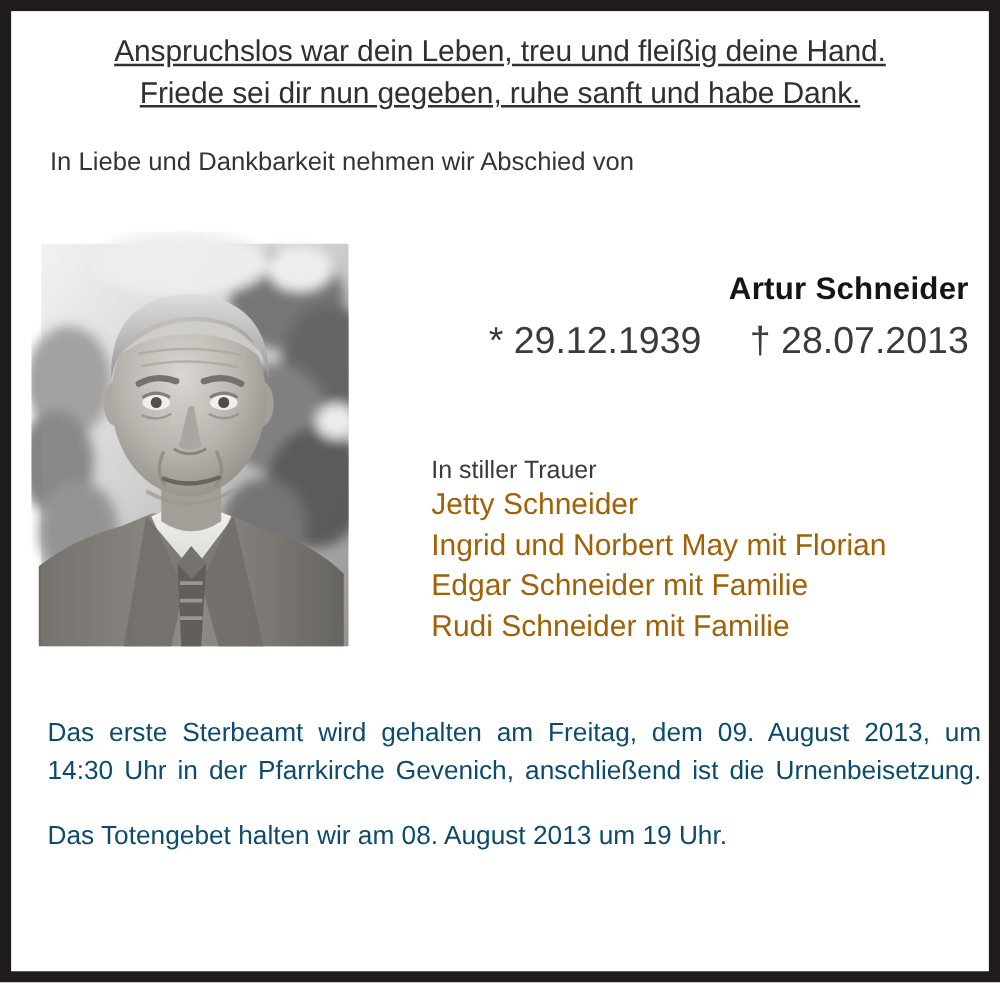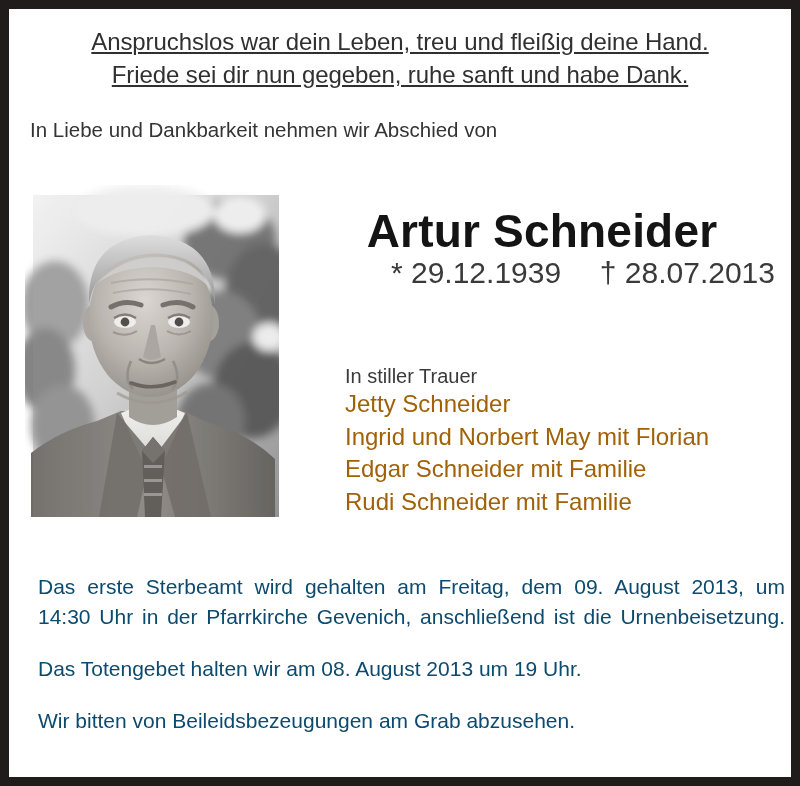--- a/index.html
+++ b/index.html
@@ -39,21 +39,21 @@
     line-height: 33px;
     color: #303030;
     letter-spacing: -0.1px;
     text-decoration: underline;
   }
   .verse-line { display: block; white-space: nowrap; }
 
   
   .intro {
     position: absolute;
-    left: 21px;
+    left: 31px;
     top: 108px;
     font-size: 20.5px;
     line-height: 26px;
     color: #343434;
   }
 
   
   .photo {
     position: absolute;
     left: 16px;
@@ -68,25 +68,26 @@
   
   .name-block {
     position: absolute;
     left: 300px;
     right: 16px;
     top: 200px;
     text-align: center;
   }
   .deceased-name {
     display: block;
-    font-size: 46px;
+    font-size: 25px;
     font-weight: bold;
     color: #141414;
     letter-spacing: 0.2px;
     line-height: 44px;
+    text-align: right;
   }
   .dates {
     display: block;
     margin-top: 6px;
     font-size: 30px;
     color: #3a3a3a;
     line-height: 28px;
     text-align: right;
   }
   .dates .gap { display: inline-block; width: 22px; }
@@ -277,17 +278,16 @@
       <span class="mourner">Edgar Schneider mit Familie</span>
       <span class="mourner">Rudi Schneider mit Familie</span>
     </div>
 
     <div class="footer-text">
       <p class="para justify">
         <span>Das erste Sterbeamt wird gehalten am Freitag, dem 09. August 2013, um</span>
         <span class="last-line">14:30 Uhr in der Pfarrkirche Gevenich, anschließend ist die Urnenbeisetzung.</span>
       </p>
       <p class="para">Das Totengebet halten wir am 08. August 2013 um 19 Uhr.</p>
-      <p class="para">Wir bitten von Beileidsbezeugungen am Grab abzusehen.</p>
     </div>
 
   </div>
 </div>
 
 </body></html>

